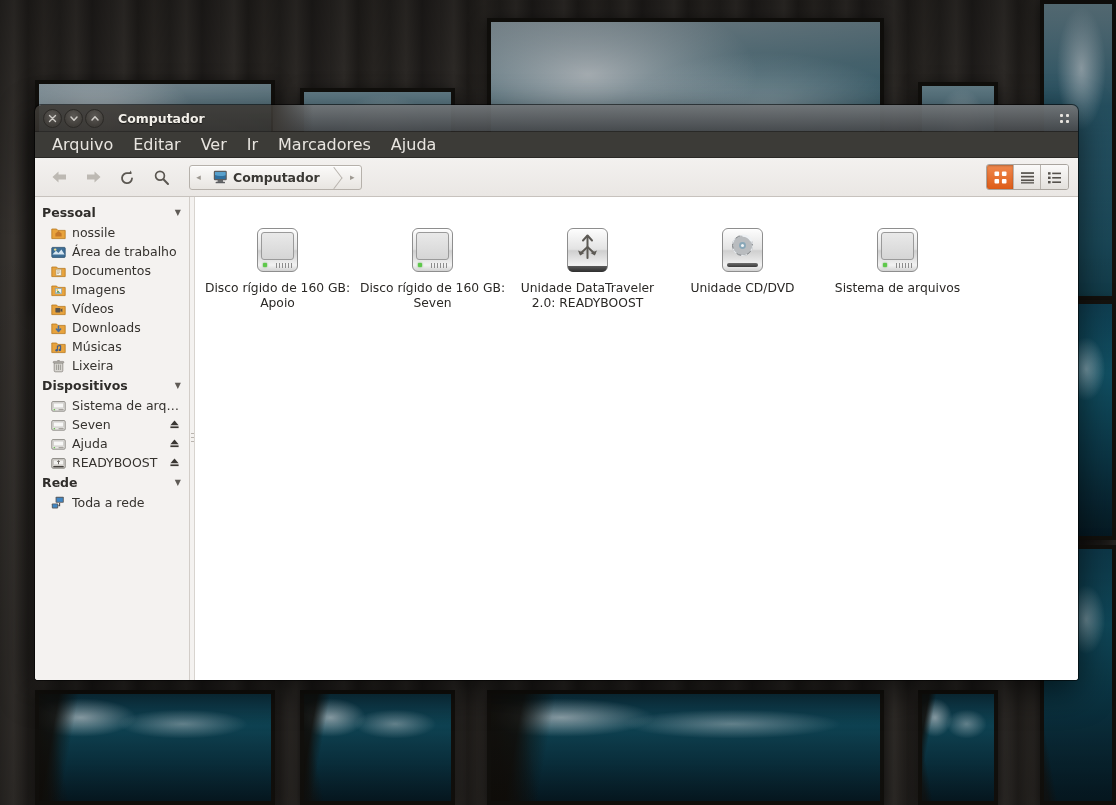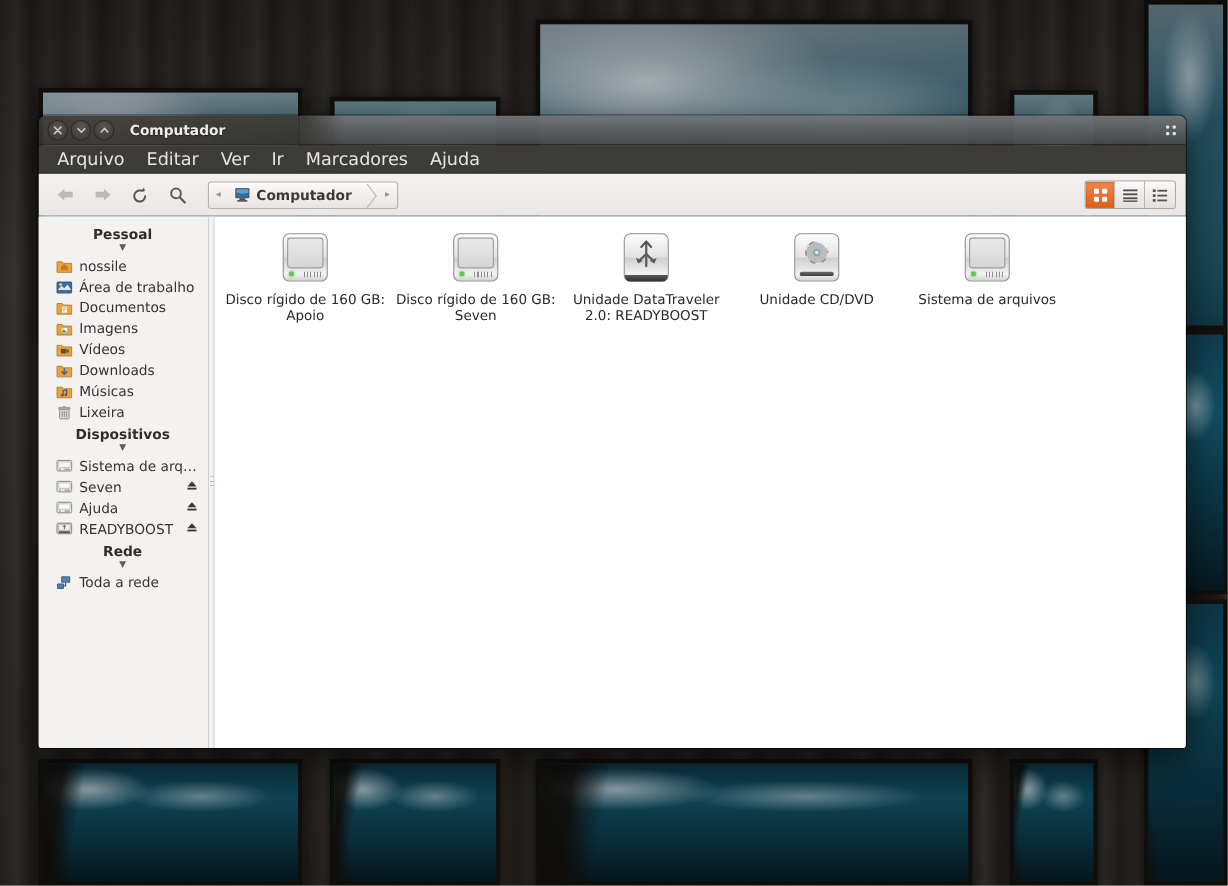--- a/index.html
+++ b/index.html
@@ -223,25 +223,24 @@
     border-right: 1px solid #d2cdc8;
     padding-top: 5px;
     overflow: hidden;
     font-size: 12.5px;
   }
   .sb-head {
     display: flex; align-items: center; justify-content: space-between;
     padding: 3px 8px 3px 7px;
     font-weight: bold; color: #2f2d2a; font-size: 12.5px;
     cursor: pointer;
-    flex-direction: column;
   }
   .sb-head .tri { color: #5f5b56; font-size: 8px; }
   .sb-row {
-    display: flex; align-items: center; gap: 6px;
+    display: flex; align-items: flex-end; gap: 6px;
     padding: 2px 8px 2px 16px;
     color: #35322e;
     cursor: pointer;
     white-space: nowrap;
   }
   .sb-row .lbl { flex: 1; overflow: hidden; text-overflow: ellipsis; }
   .eject { color: #3a3733; font-size: 9px; margin-right: 1px; }
 
   .content {
     flex: 1;
@@ -259,21 +258,21 @@
   .splitter i {
     position: absolute; left: 1px; top: 50%; margin-top: -6px;
     width: 3px; height: 12px;
     background: repeating-linear-gradient(180deg, #b9b4ae 0 1px, transparent 1px 4px);
     display: block;
   }
 
   .icon-grid {
     display: flex;
     flex-wrap: wrap;
-    padding: 8px 0 0 10px;
+    padding: 24px 0 0 10px;
   }
   .item {
     width: 155px;
     padding: 6px 4px 10px;
     display: flex; flex-direction: column; align-items: center;
     cursor: pointer;
     border-radius: 3px;
   }
   .item .cap {
     margin-top: 7px;

